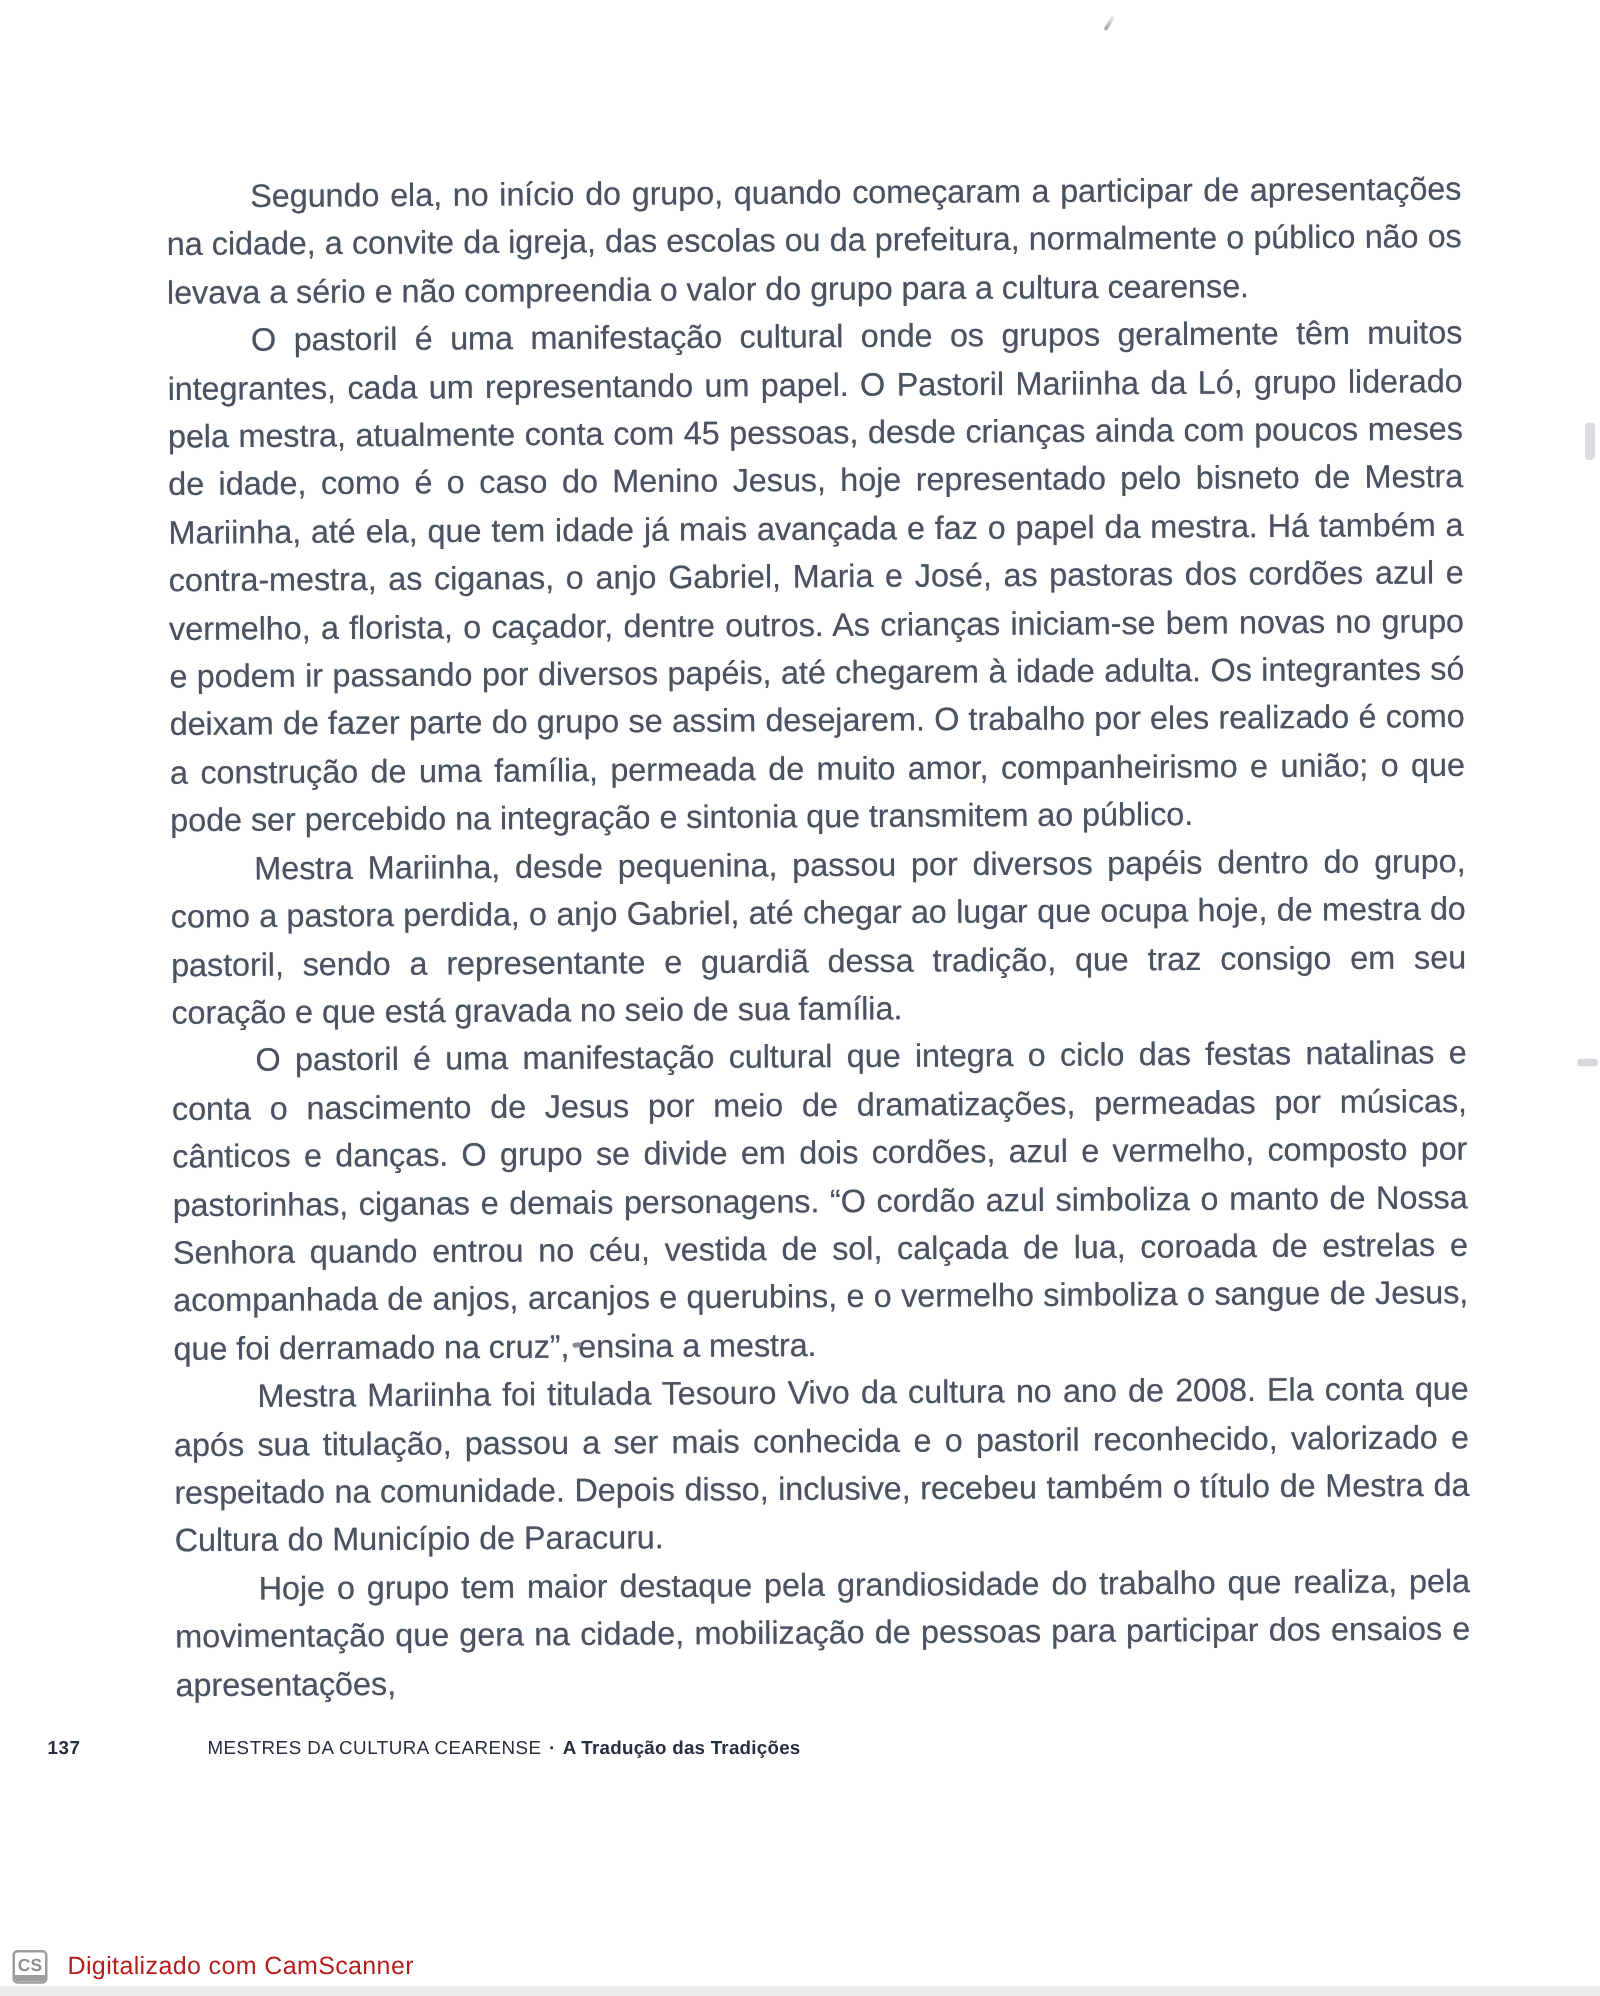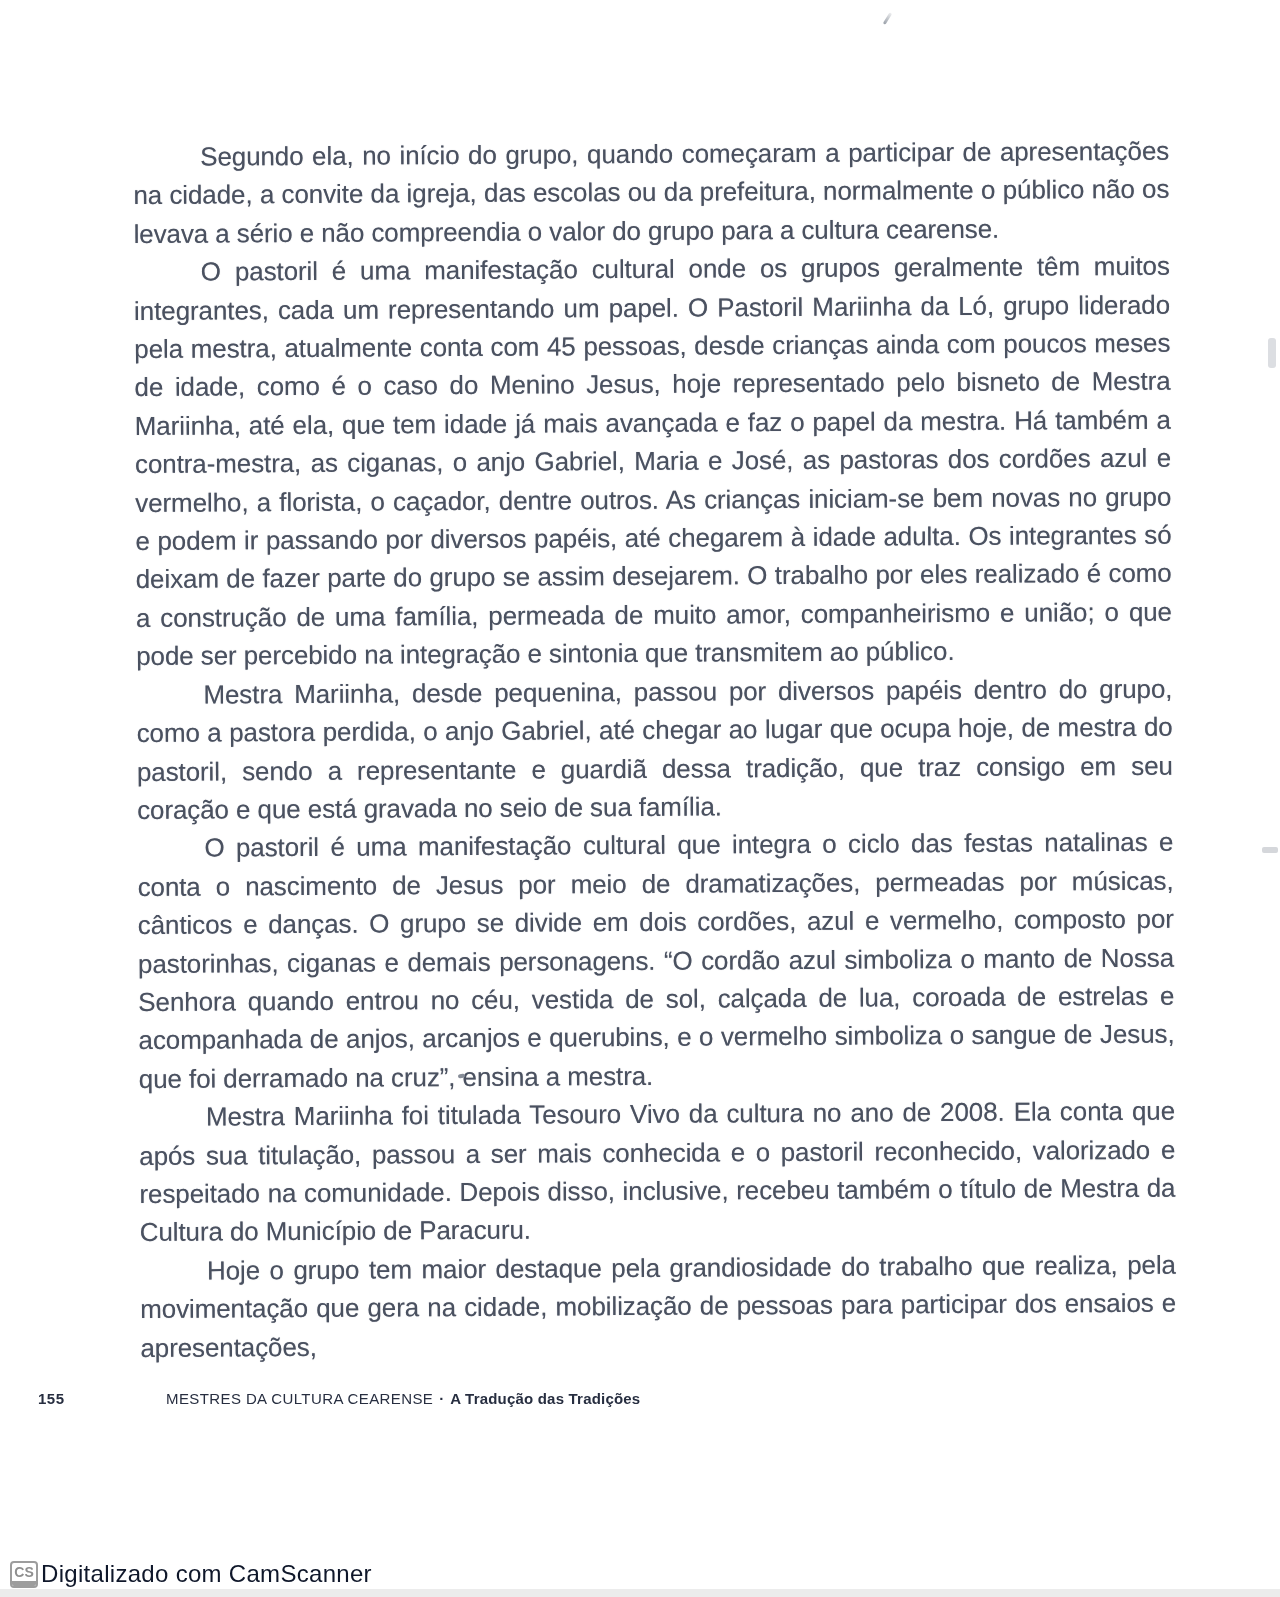--- a/index.html
+++ b/index.html
@@ -101,21 +101,21 @@
     transform: rotate(-8deg);
   }
 
   
   .watermark {
     position: absolute;
     left: 10px;
     top: 1560px;
     display: flex;
     align-items: center;
-    gap: 3px;
+    gap: 16px;
   }
   .cs-icon {
     position: relative;
     width: 28px;
     height: 27px;
     border: 2px solid #9d9d9d;
     border-radius: 4px;
     background: #ffffff;
     display: flex;
     align-items: center;
@@ -131,22 +131,22 @@
   }
   .cs-icon .cs-bar {
     position: absolute;
     left: 0;
     bottom: 0;
     width: 100%;
     height: 5px;
     background: #9d9d9d;
   }
   .watermark-text {
-    font-size: 24px;
-    color: #0f172a;
+    font-size: 20px;
+    color: #b91c1c;
     letter-spacing: 0.3px;
   }
 
   .bottom-strip {
     position: absolute;
     left: 0;
     top: 1589px;
     width: 1280px;
     height: 8px;
     background: #ececec;
@@ -158,21 +158,21 @@
 <div class="text-block">
   <p>Segundo ela, no início do grupo, quando começaram a participar de apresentações na cidade, a convite da igreja, das escolas ou da prefeitura, normalmente o público não os levava a sério e não compreendia o valor do grupo para a cultura cearense.</p>
   <p>O pastoril é uma manifestação cultural onde os grupos geralmente têm muitos integrantes, cada um representando um papel. O Pastoril Mariinha da Ló, grupo liderado pela mestra, atualmente conta com 45 pessoas, desde crianças ainda com poucos meses de idade, como é o caso do Menino Jesus, hoje representado pelo bisneto de Mestra Mariinha, até ela, que tem idade já mais avançada e faz o papel da mestra. Há também a contra-mestra, as ciganas, o anjo Gabriel, Maria e José, as pastoras dos cordões azul e vermelho, a florista, o caçador, dentre outros. As crianças iniciam-se bem novas no grupo e podem ir passando por diversos papéis, até chegarem à idade adulta. Os integrantes só deixam de fazer parte do grupo se assim desejarem. O trabalho por eles realizado é como a construção de uma família, permeada de muito amor, companheirismo e união; o que pode ser percebido na integração e sintonia que transmitem ao público.</p>
   <p>Mestra Mariinha, desde pequenina, passou por diversos papéis dentro do grupo, como a pastora perdida, o anjo Gabriel, até chegar ao lugar que ocupa hoje, de mestra do pastoril, sendo a representante e guardiã dessa tradição, que traz consigo em seu coração e que está gravada no seio de sua família.</p>
   <p>O pastoril é uma manifestação cultural que integra o ciclo das festas natalinas e conta o nascimento de Jesus por meio de dramatizações, permeadas por músicas, cânticos e danças. O grupo se divide em dois cordões, azul e vermelho, composto por pastorinhas, ciganas e demais personagens. “O cordão azul simboliza o manto de Nossa Senhora quando entrou no céu, vestida de sol, calçada de lua, coroada de estrelas e acompanhada de anjos, arcanjos e querubins, e o vermelho simboliza o sangue de Jesus, que foi derramado na cruz”, ensina a mestra.</p>
   <p>Mestra Mariinha foi titulada Tesouro Vivo da cultura no ano de 2008. Ela conta que após sua titulação, passou a ser mais conhecida e o pastoril reconhecido, valorizado e respeitado na comunidade. Depois disso, inclusive, recebeu também o título de Mestra da Cultura do Município de Paracuru.</p>
   <p>Hoje o grupo tem maior destaque pela grandiosidade do trabalho que realiza, pela movimentação que gera na cidade, mobilização de pessoas para participar dos ensaios e apresentações,</p>
 </div>
 
 <div class="footer">
-  <span class="page-number">155</span>
+  <span class="page-number">137</span>
   <div class="footer-title">
     <span class="book">MESTRES DA CULTURA CEARENSE</span><span class="sep">·</span><span class="sub">A Tradução das Tradições</span>
   </div>
 </div>
 
 <div class="speck-top"></div>
 <div class="smudge-right-1"></div>
 <div class="smudge-right-2"></div>
 <div class="speck-under-text"></div>
 

